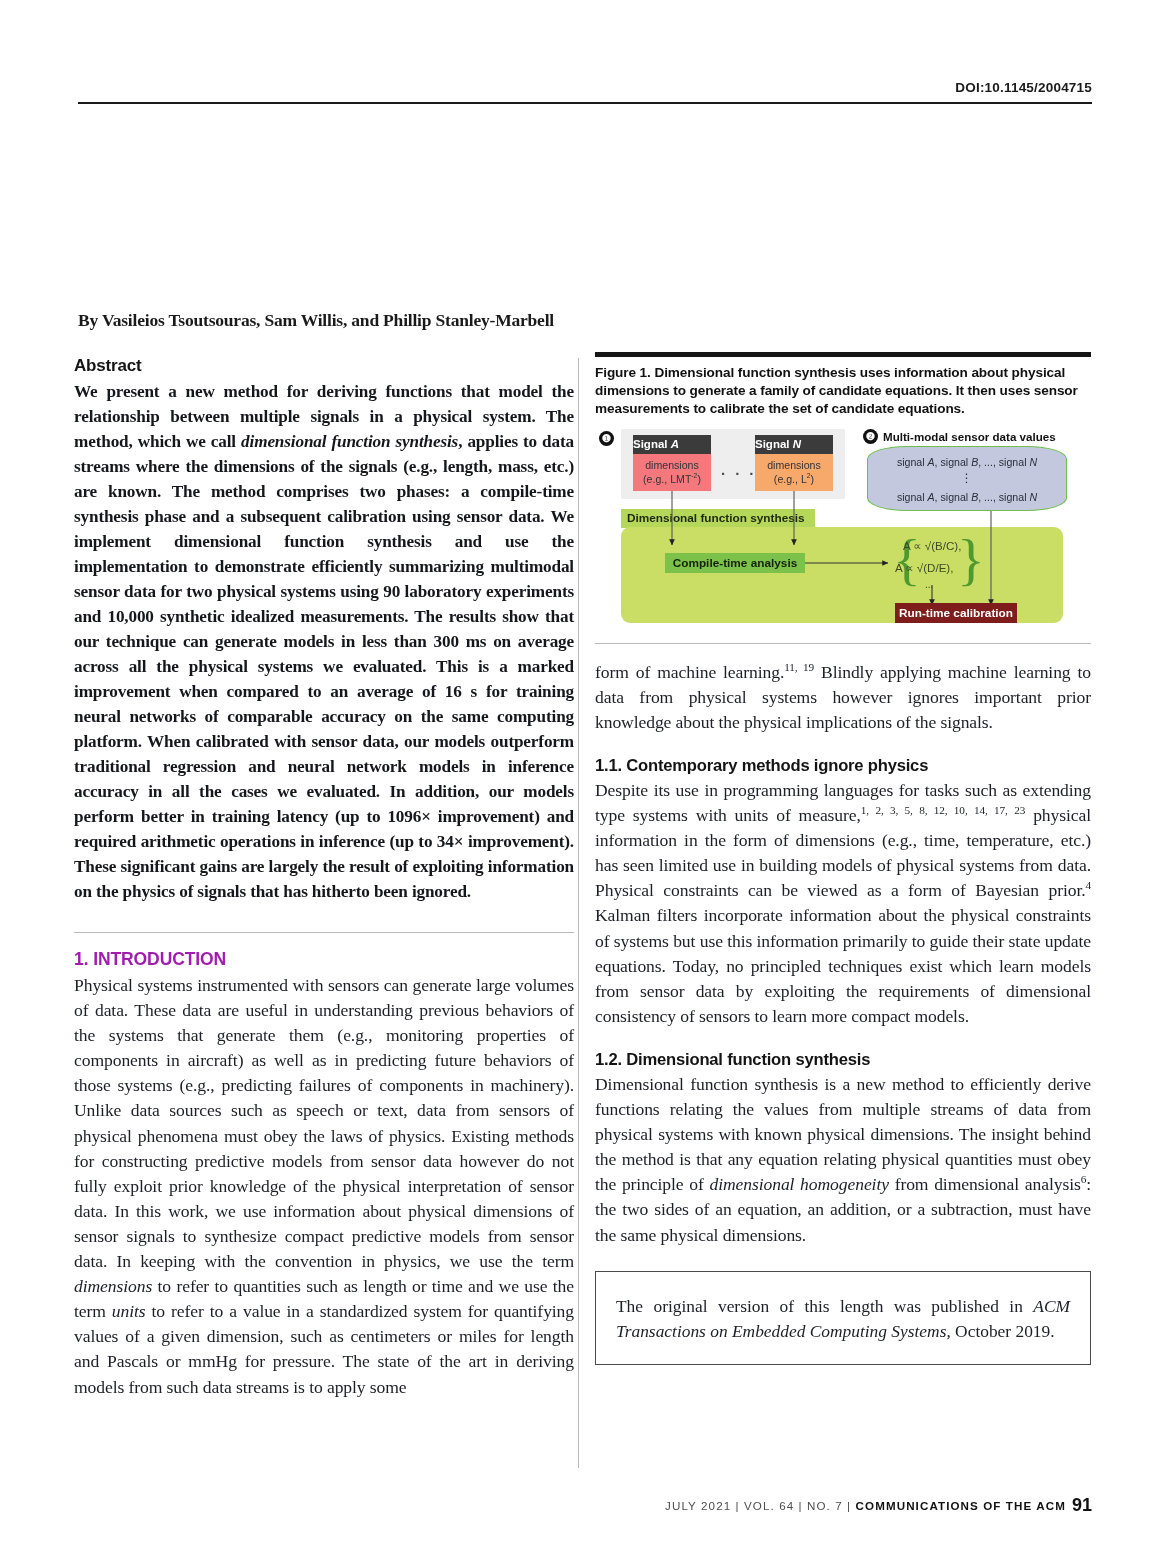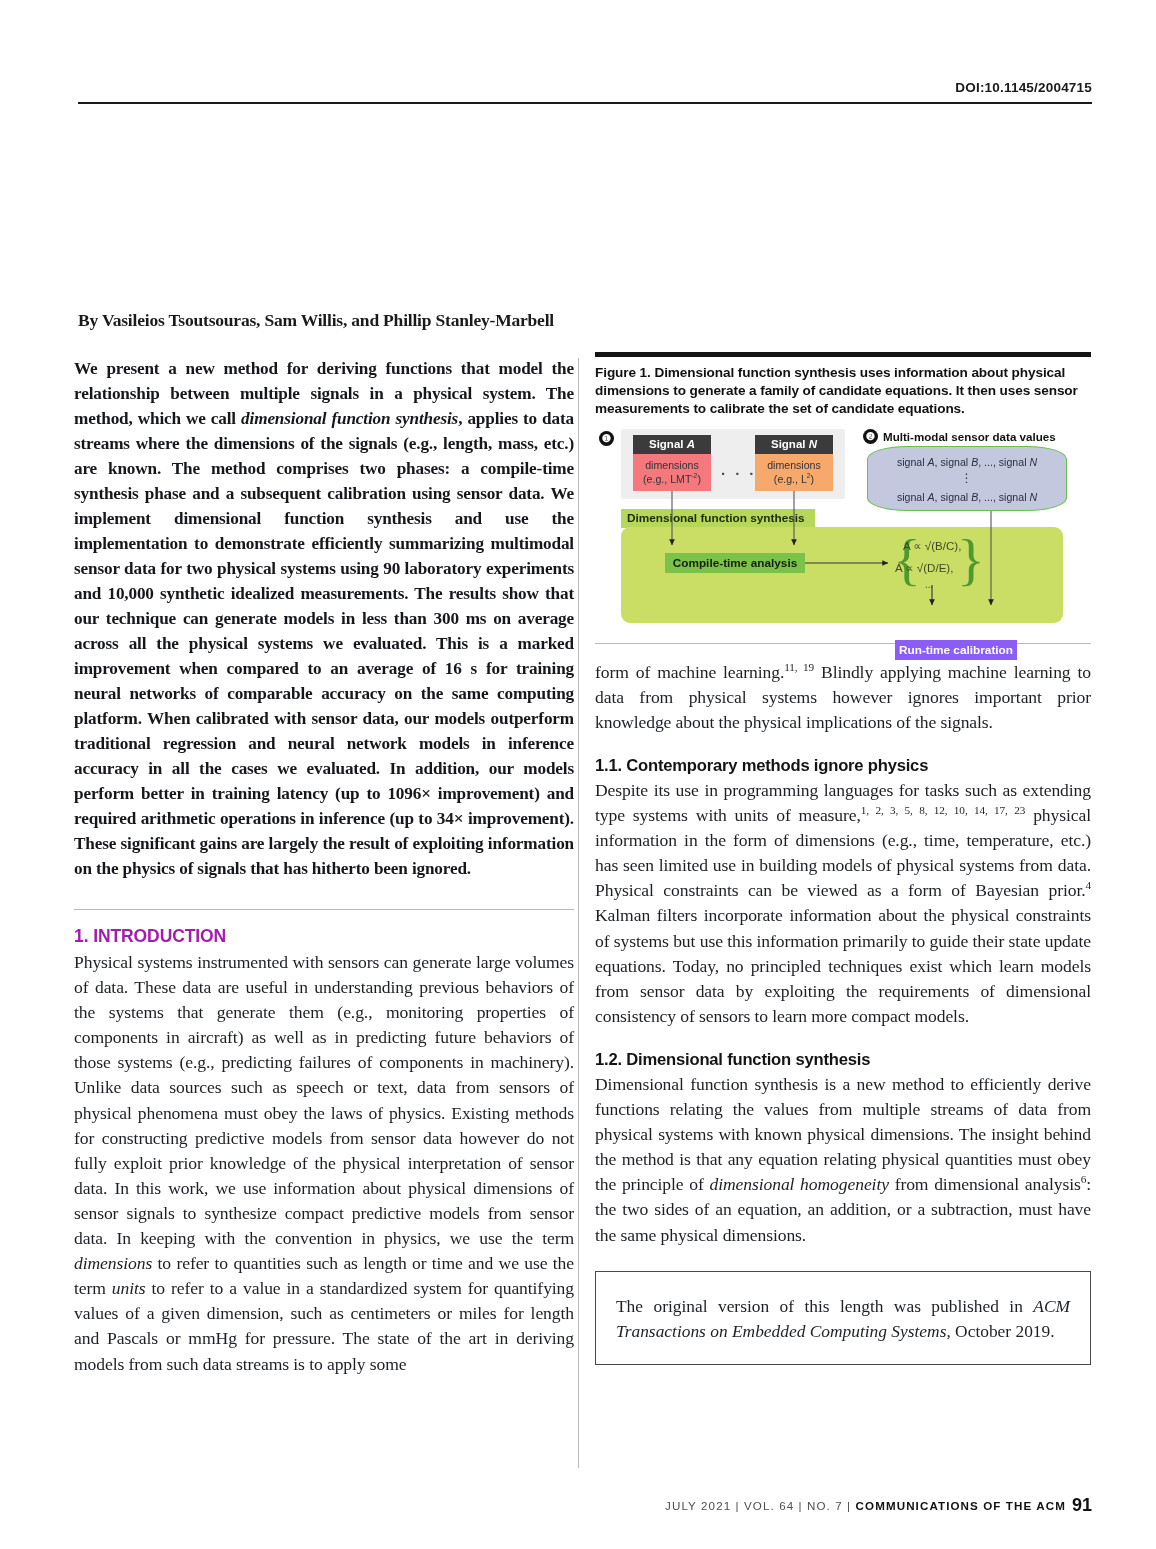--- a/index.html
+++ b/index.html
@@ -194,21 +194,21 @@
     background: #eeeeee;
     border-radius: 2px;
   }
   .sig-head {
     position: absolute;
     background: #3b3b3b;
     color: #ffffff;
     font-family: "Liberation Sans", sans-serif;
     font-weight: bold;
     font-size: 11.5px;
-    text-align: center;
+    text-align: left;
     line-height: 19px;
     height: 19px;
   }
   .sig-head i { font-style: italic; }
   .sig-body {
     position: absolute;
     font-family: "Liberation Sans", sans-serif;
     font-size: 10.6px;
     line-height: 14px;
     color: #33333a;
@@ -250,29 +250,28 @@
     font-family: "Liberation Sans", sans-serif;
     font-weight: bold;
     font-size: 11.8px;
     color: #15210a;
     line-height: 20px;
     height: 20px;
     text-align: center;
   }
   .rtc-bar {
     position: absolute;
-    background: #8b5cf6;
+    background: #7f1d1d;
     color: #ffffff;
     font-family: "Liberation Sans", sans-serif;
     font-weight: bold;
     font-size: 11.8px;
     line-height: 20px;
     height: 20px;
     text-align: center;
-    margin-top: 37px;
   }
   .cyl {
     position: absolute;
     background: #c3c8df;
     border: 1.4px solid #6bbf4a;
     border-radius: 40px / 13px;
   }
   .cyl-label {
     position: absolute;
     font-family: "Liberation Sans", sans-serif;
@@ -348,20 +347,21 @@
 <div class="page">
 
   <div class="doi">DOI:10.1145/2004715</div>
   <div class="doi-rule"></div>
 
   <div class="byline">By Vasileios Tsoutsouras, Sam Willis, and Phillip Stanley-Marbell</div>
 
   <div class="col-divider"></div>
 
   <div class="col-left">
+    <h2 class="section-head">Abstract</h2>
     <p class="abstract"><span>We present a new method for deriving functions that model the relationship between multiple signals in a physical system. The method, which we call </span><i>dimensional function synthesis</i><span>, applies to data streams where the dimensions of the signals (e.g., length, mass, etc.) are known. The method comprises two phases: a compile-time synthesis phase and a subsequent calibration using sensor data. We implement dimensional function synthesis and use the implementation to demonstrate efficiently summarizing multimodal sensor data for two physical systems using 90 laboratory experiments and 10,000 synthetic idealized measurements. The results show that our technique can generate models in less than 300 ms on average across all the physical systems we evaluated. This is a marked improvement when compared to an average of 16 s for training neural networks of comparable accuracy on the same computing platform. When calibrated with sensor data, our models outperform traditional regression and neural network models in inference accuracy in all the cases we evaluated. In addition, our models perform better in training latency (up to 1096× improvement) and required arithmetic operations in inference (up to 34× improvement). These significant gains are largely the result of exploiting information on the physics of signals that has hitherto been ignored.</span></p>
 
     <div class="intro-rule"></div>
 
     <h2 class="intro-head">1. INTRODUCTION</h2>
     <p class="body"><span>Physical systems instrumented with sensors can generate large volumes of data. These data are useful in understanding previous behaviors of the systems that generate them (e.g., monitoring properties of components in aircraft) as well as in predicting future behaviors of those systems (e.g., predicting failures of components in machinery). Unlike data sources such as speech or text, data from sensors of physical phenomena must obey the laws of physics. Existing methods for constructing predictive models from sensor data however do not fully exploit prior knowledge of the physical interpretation of sensor data. In this work, we use information about physical dimensions of sensor signals to synthesize compact predictive models from sensor data. In keeping with the convention in physics, we use the term </span><i>dimensions</i><span> to refer to quantities such as length or time and we use the term </span><i>units</i><span> to refer to a value in a standardized system for quantifying values of a given dimension, such as centimeters or miles for length and Pascals or mmHg for pressure. The state of the art in deriving models from such data streams is to apply some</span></p>
   </div>
 
   <div class="col-right">
 

